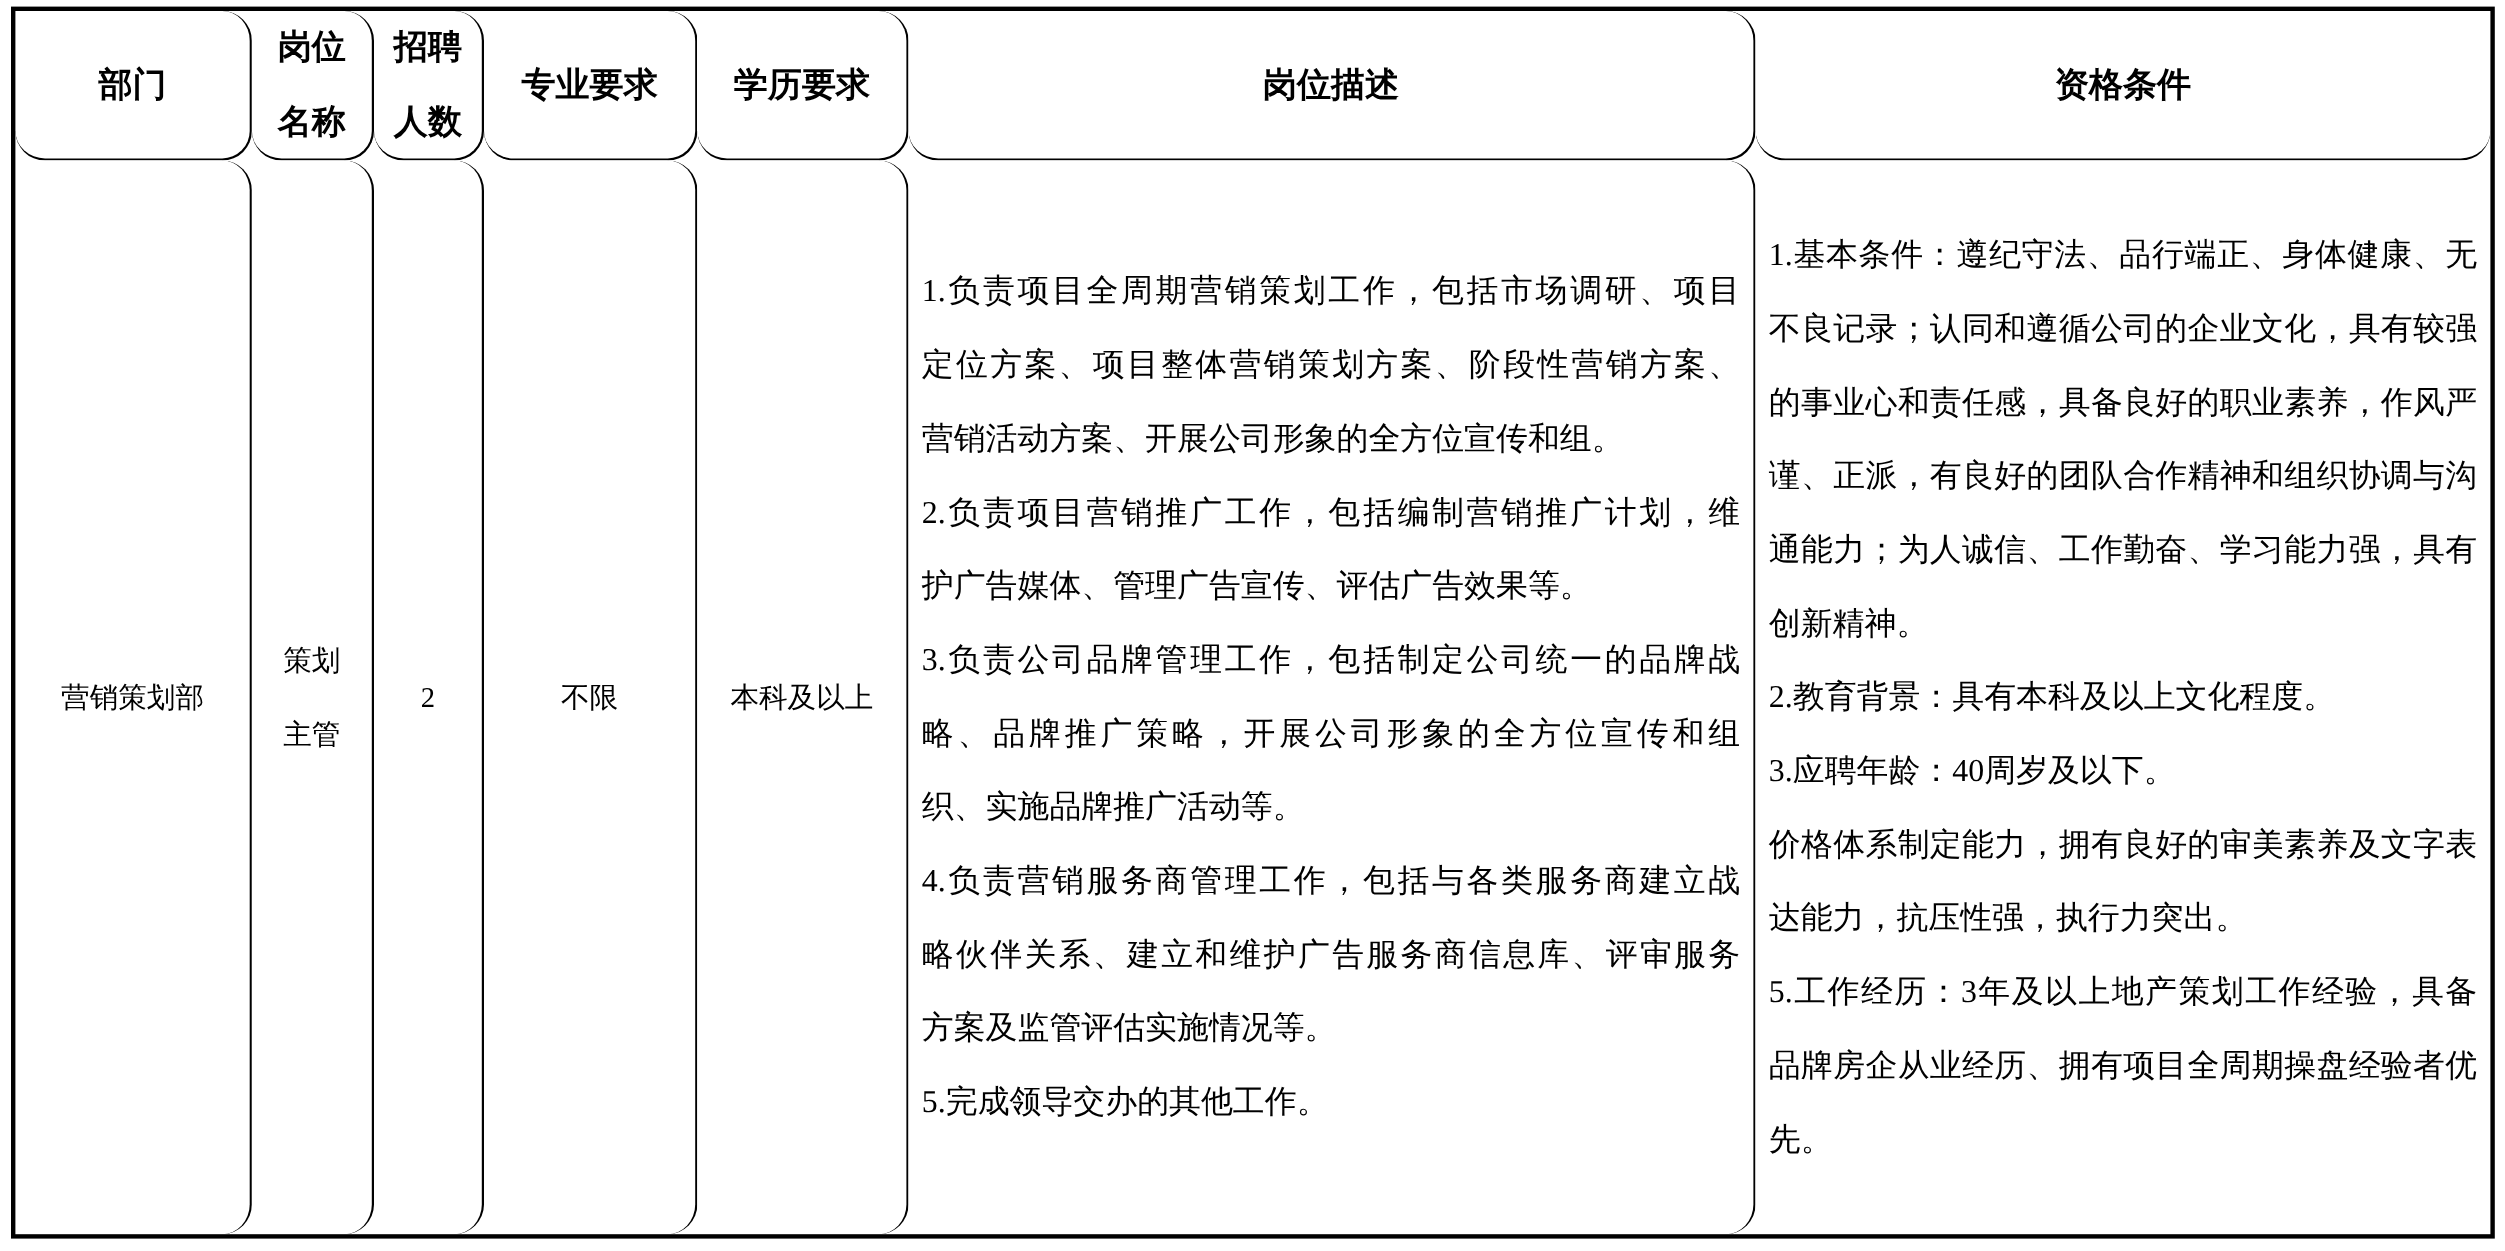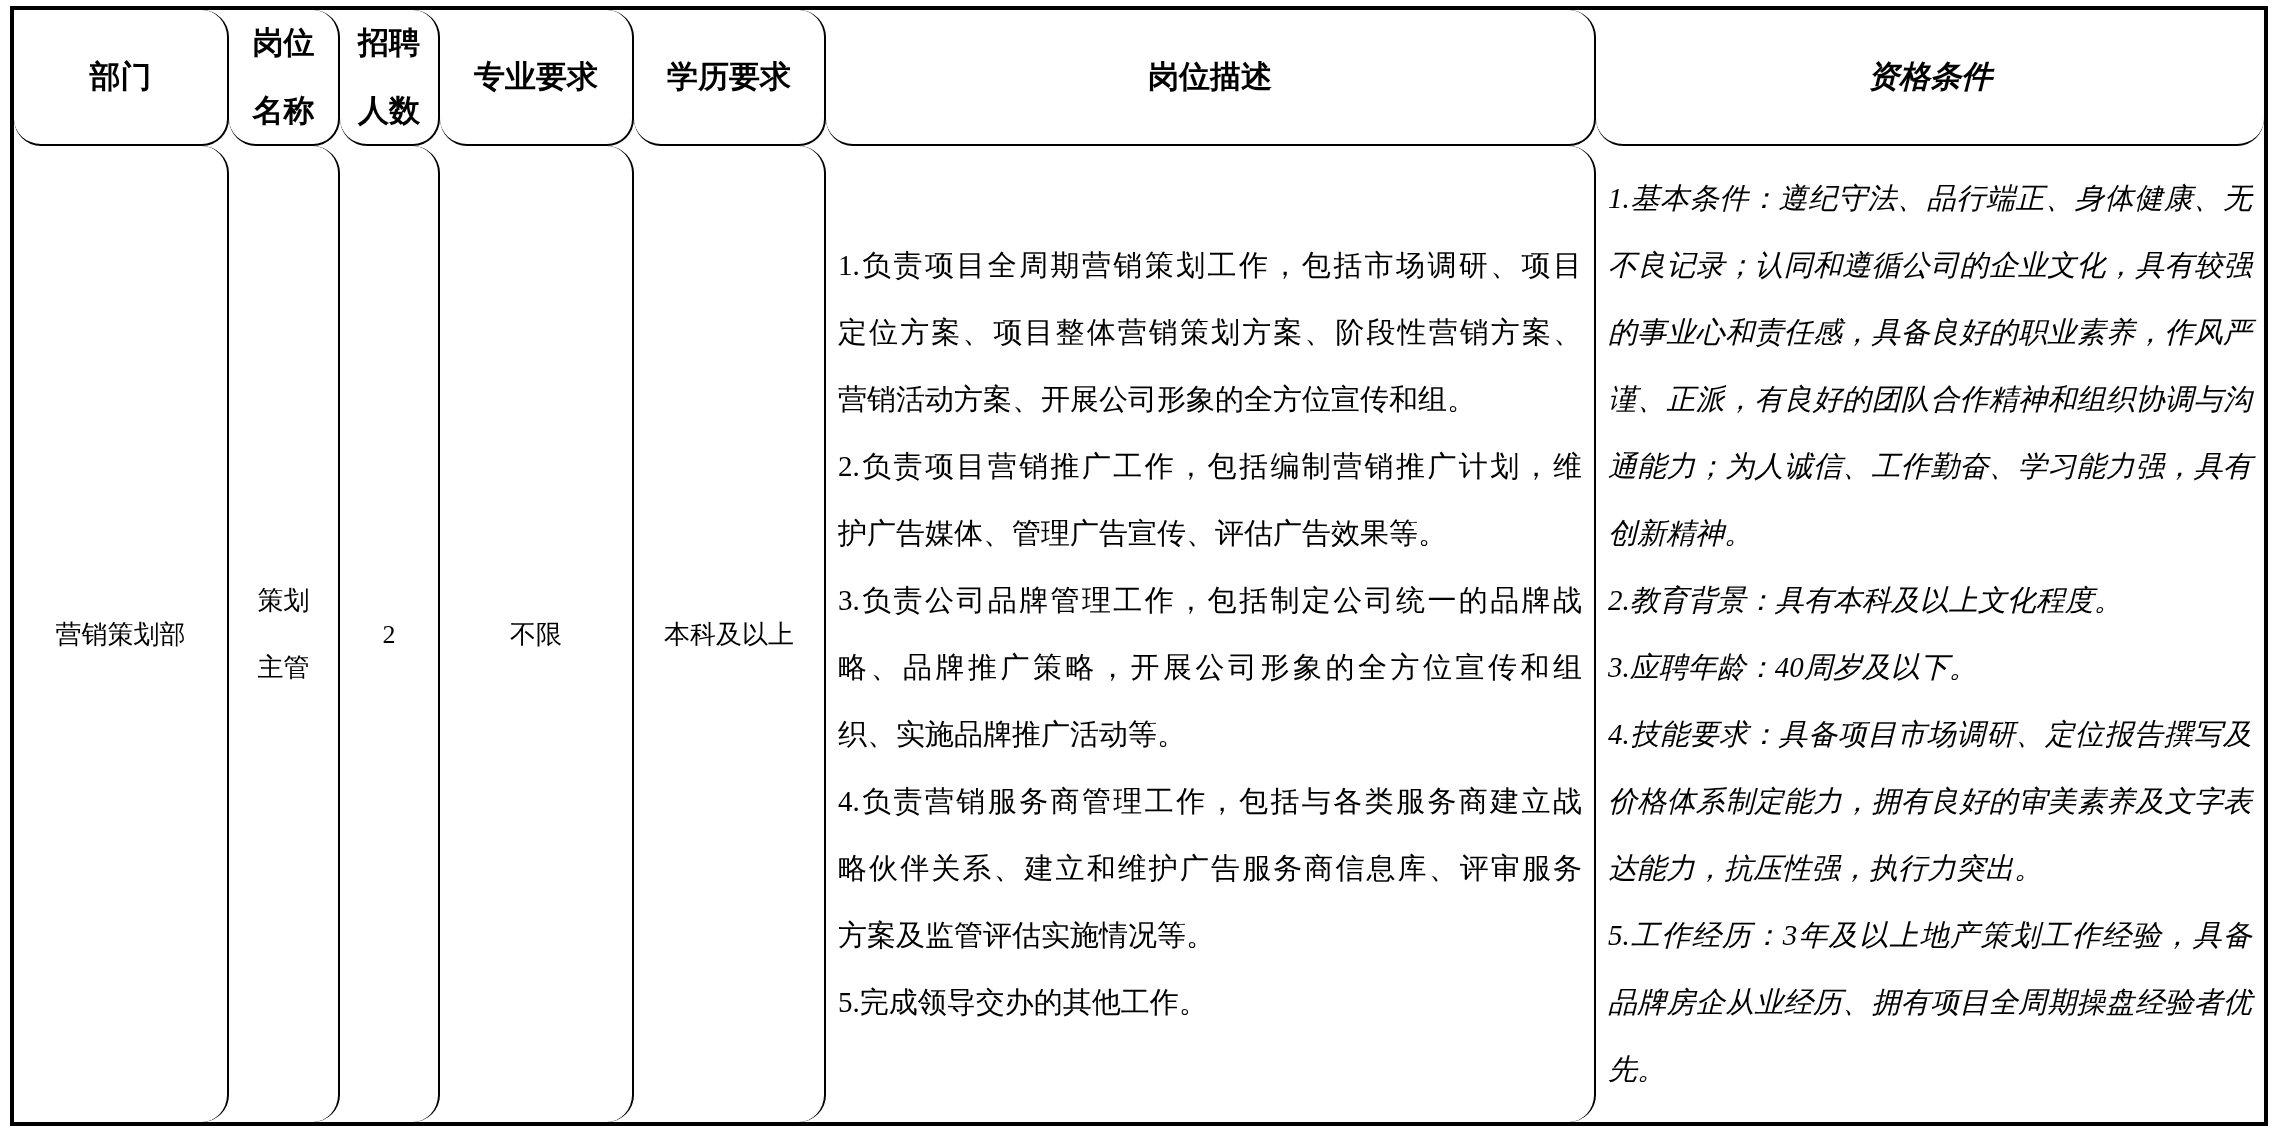--- a/index.html
+++ b/index.html
@@ -29,21 +29,20 @@
     box-sizing: border-box;
   }
   .cell {
     box-sizing: border-box;
     border-right: 2px solid #000000;
     overflow: hidden;
     border-radius: 27px;
   }
   .cell.last-col {
     border-right: none;
-    font-style: italic;
   }
   .hdr {
     border-bottom: 2px solid #000000;
     font-weight: bold;
     font-size: 31px;
     display: flex;
     flex-direction: column;
     align-items: center;
     justify-content: center;
     line-height: 68px;
@@ -145,21 +144,20 @@
         <div class="jl">通能力；为人诚信、工作勤奋、学习能力强，具有</div>
         <div class="jl">创新精神。</div>
       </div>
       <div class="para">
         <div class="jl">2.教育背景：具有本科及以上文化程度。</div>
       </div>
       <div class="para">
         <div class="jl">3.应聘年龄：40周岁及以下。</div>
       </div>
       <div class="para">
-        <div class="jl">4.技能要求：具备项目市场调研、定位报告撰写及</div>
         <div class="jl">价格体系制定能力，拥有良好的审美素养及文字表</div>
         <div class="jl">达能力，抗压性强，执行力突出。</div>
       </div>
       <div class="para">
         <div class="jl">5.工作经历：3年及以上地产策划工作经验，具备</div>
         <div class="jl">品牌房企从业经历、拥有项目全周期操盘经验者优</div>
         <div class="jl">先。</div>
       </div>
     </div>
 </div>

